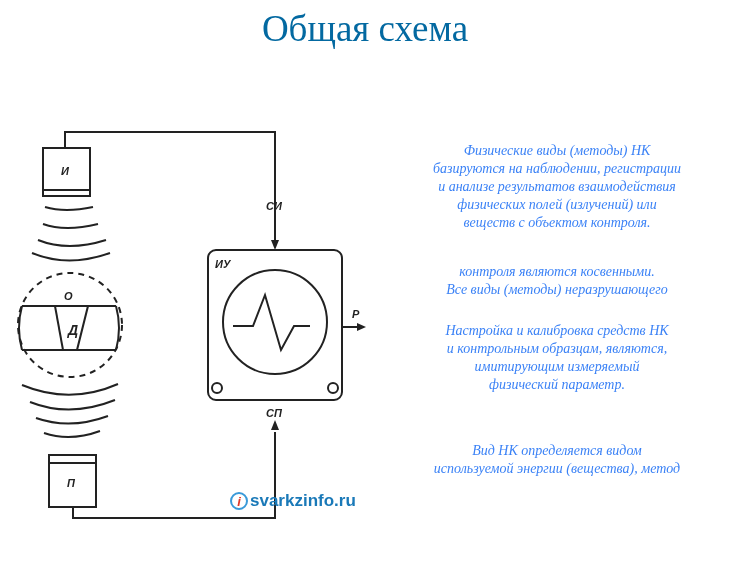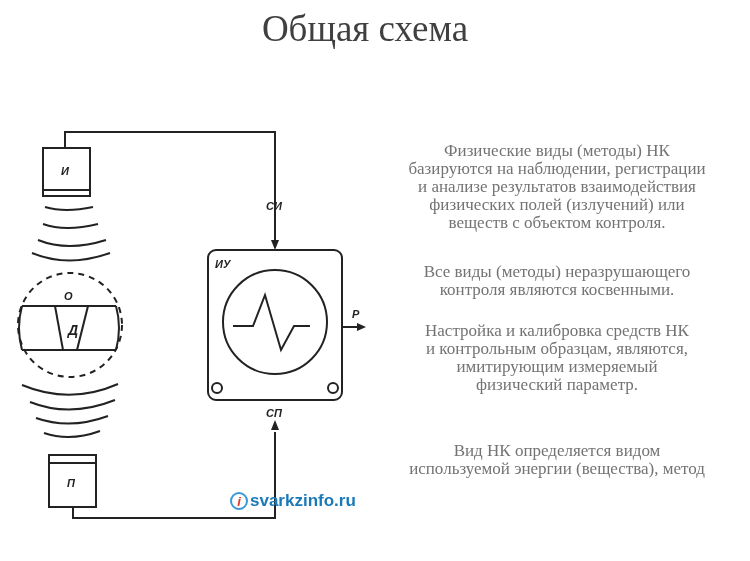--- a/index.html
+++ b/index.html
@@ -2,31 +2,31 @@
 <html><head>
   <meta charset="utf-8">
   <style>
     html, body { margin: 0; padding: 0; }
     body {
       width: 750px; height: 561px; background: #ffffff; position: relative; overflow: hidden;
       font-family: "Liberation Serif", serif; color: #000;
     }
     .title {
       position: absolute; left: 0; top: 6px; width: 730px; text-align: center;
-      font-size: 37px; line-height: 46px; color: #404040;
+      font-size: 37px; line-height: 46px; color: #0369a1;
     }
     .title div { white-space: nowrap; }
     .diagram { position: absolute; left: 0; top: 0; width: 750px; height: 561px; }
     .label {
       position: absolute; font-family: "Liberation Sans", sans-serif; font-style: italic;
       font-size: 11px; color: #222; font-weight: bold;
     }
     .text-block {
       position: absolute; left: 372px; width: 370px; text-align: center;
-      font-size: 17px; line-height: 18px; color: #737373;
+      font-size: 14px; line-height: 18px; color: #3b82f6; font-style: italic;
     }
     .text-block p { margin: 0; }
     .watermark {
       position: absolute; left: 230px; top: 491px; display: flex; align-items: center;
       font-family: "Liberation Sans", sans-serif; font-weight: bold; font-size: 17px; color: #1a79b8;
     }
     .watermark .logo {
       width: 18px; height: 18px; border-radius: 50%; border: 2.5px solid #3a9ad9;
       display: inline-flex; align-items: center; justify-content: center; margin-right: 2px;
       color: #e03a2a; font-style: italic; font-size: 13px; box-sizing: border-box;
@@ -96,22 +96,22 @@
 
 <div class="text-block" style="top:142px;">
   <p>Физические виды (методы) НК</p>
   <p>базируются на наблюдении, регистрации</p>
   <p>и анализе результатов взаимодействия</p>
   <p>физических полей (излучений) или</p>
   <p>веществ с объектом контроля.</p>
 </div>
 
 <div class="text-block" style="top:263px;">
+  <p>контроля являются косвенными.</p>
   <p>Все виды (методы) неразрушающего</p>
-  <p>контроля являются косвенными.</p>
 </div>
 
 <div class="text-block" style="top:322px;">
   <p>Настройка и калибровка средств НК</p>
   <p>и контрольным образцам, являются,</p>
   <p>имитирующим измеряемый</p>
   <p>физический параметр.</p>
 </div>
 
 <div class="text-block" style="top:442px;">

